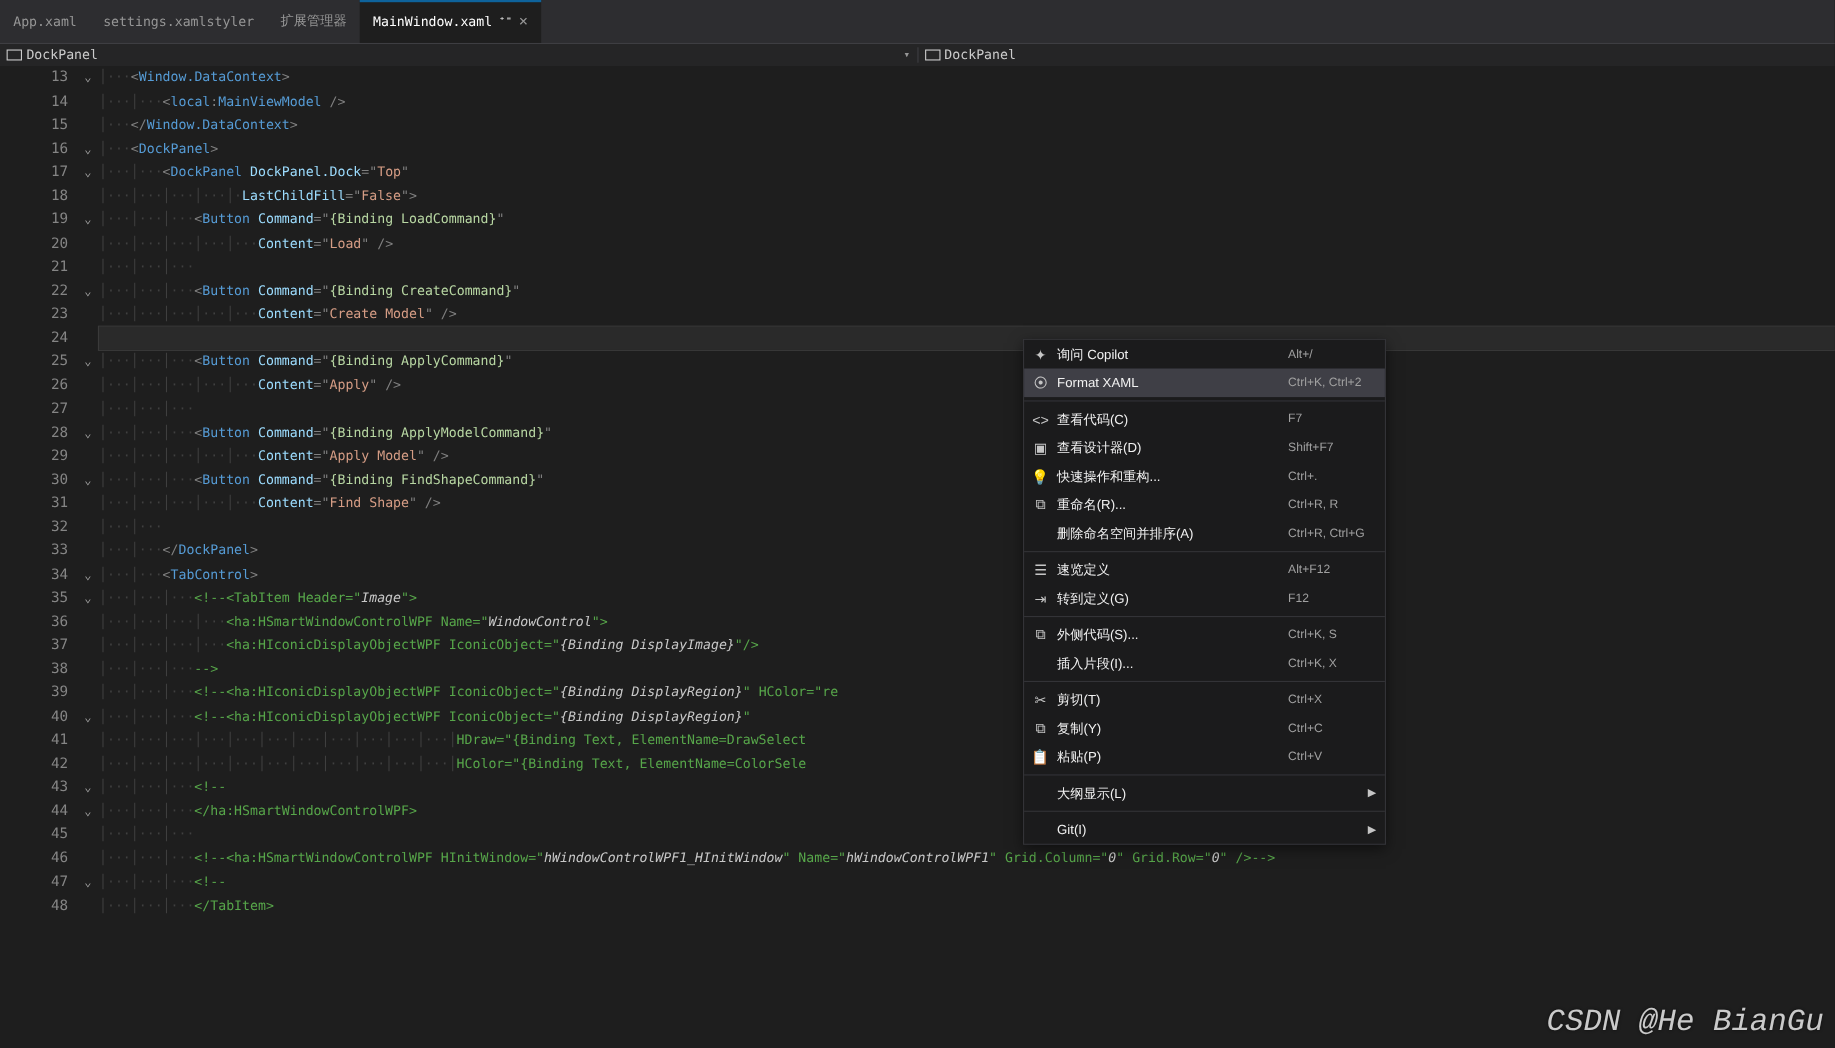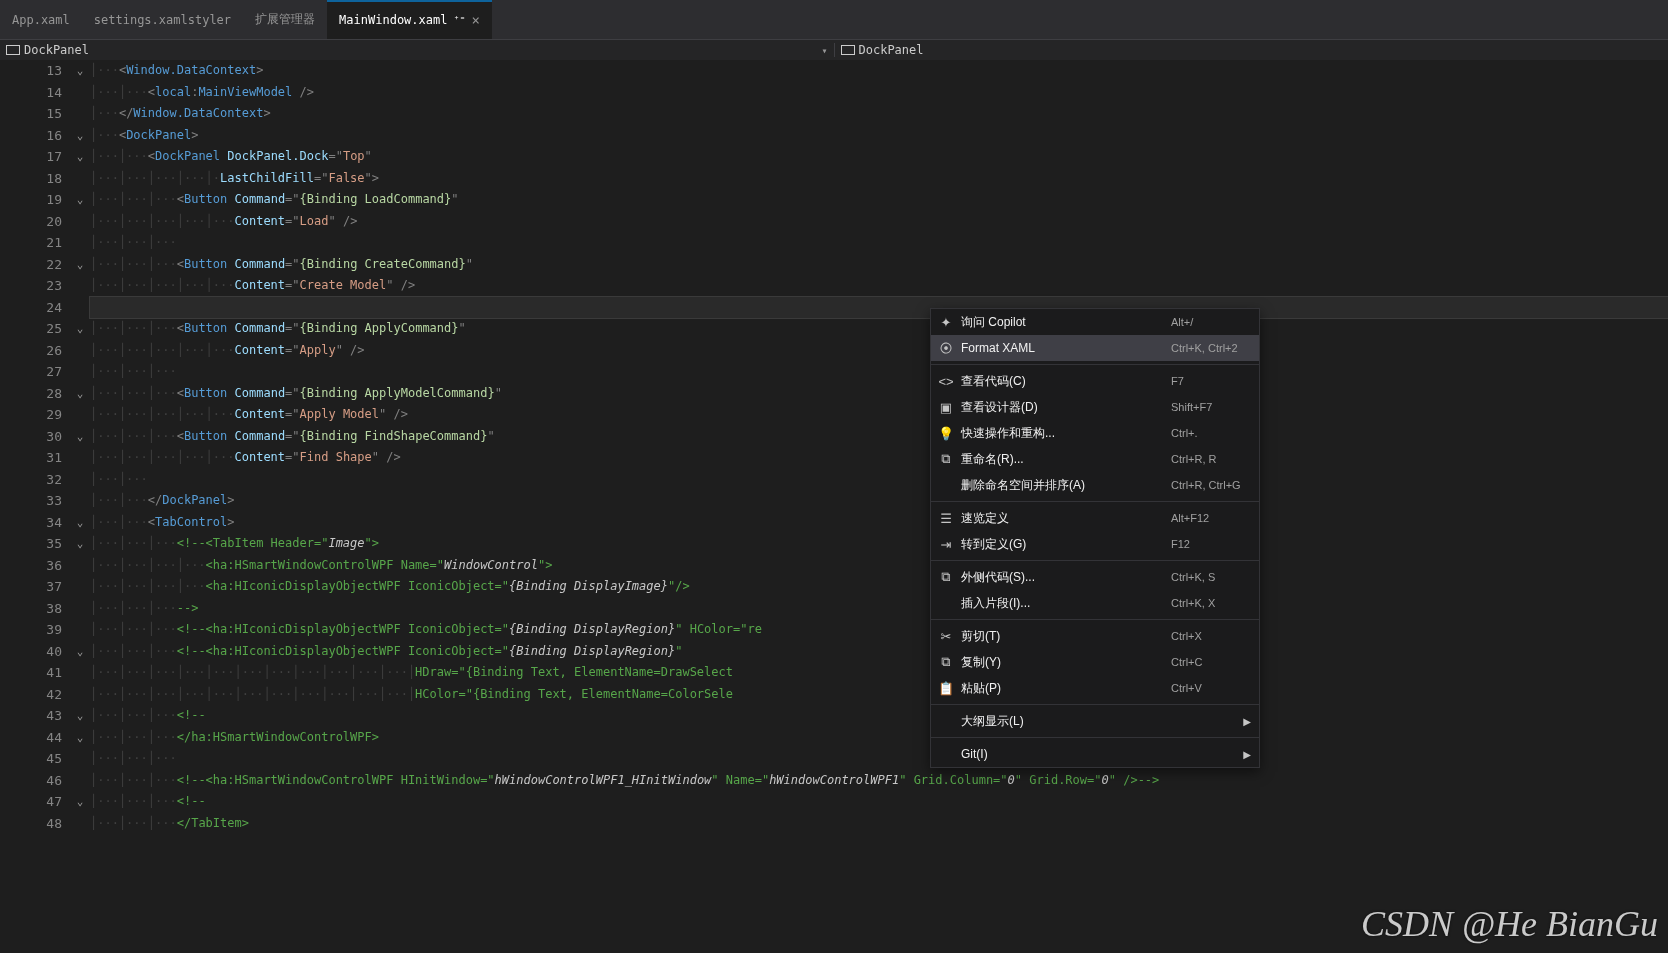--- a/index.html
+++ b/index.html
@@ -37,21 +37,21 @@
   
   .ctx { position: absolute; top: 308px; left: 930px; width: 330px; background: #1b1b1c; border: 1px solid #333337; box-shadow: 0 4px 12px rgba(0,0,0,0.5); z-index: 100; font-family: "Microsoft YaHei", sans-serif; font-size: 12px; }
   .ctx-item { display: flex; align-items: center; height: 26px; padding: 0 8px 0 4px; color: #f1f1f1; cursor: pointer; }
   .ctx-item.hl { background: #3f3f46; }
   .ctx-item.sep { height: 1px; background: #333337; margin: 3px 0; padding: 0; }
   .ctx-ico { width: 22px; text-align: center; color: #c5c5c5; font-size: 13px; }
   .ctx-label { flex: 1; padding-left: 4px; }
   .ctx-sc { color: #a0a0a0; font-size: 11px; min-width: 80px; }
   .ctx-arrow { color: #c5c5c5; font-size: 10px; }
   
-  .wm { position: absolute; right: 10px; bottom: 8px; color: #e8e8e8; font-size: 36px; font-style: italic; font-family: Liberation Serif, serif; opacity: 0.85; text-shadow: 0 0 3px rgba(0,0,0,0.7); }
+  .wm { position: absolute; right: 10px; bottom: 8px; color: #e8e8e8; font-size: 28px; font-style: italic; font-family: Liberation Mono, monospace; opacity: 0.85; text-shadow: 0 0 3px rgba(0,0,0,0.7); }
 </style>
 </head>
 <body>
 
 <div class="tabs">
   <div class="tab">
       <span>App.xaml</span>
     </div>
   <div class="tab">
       <span>settings.xamlstyler</span>

